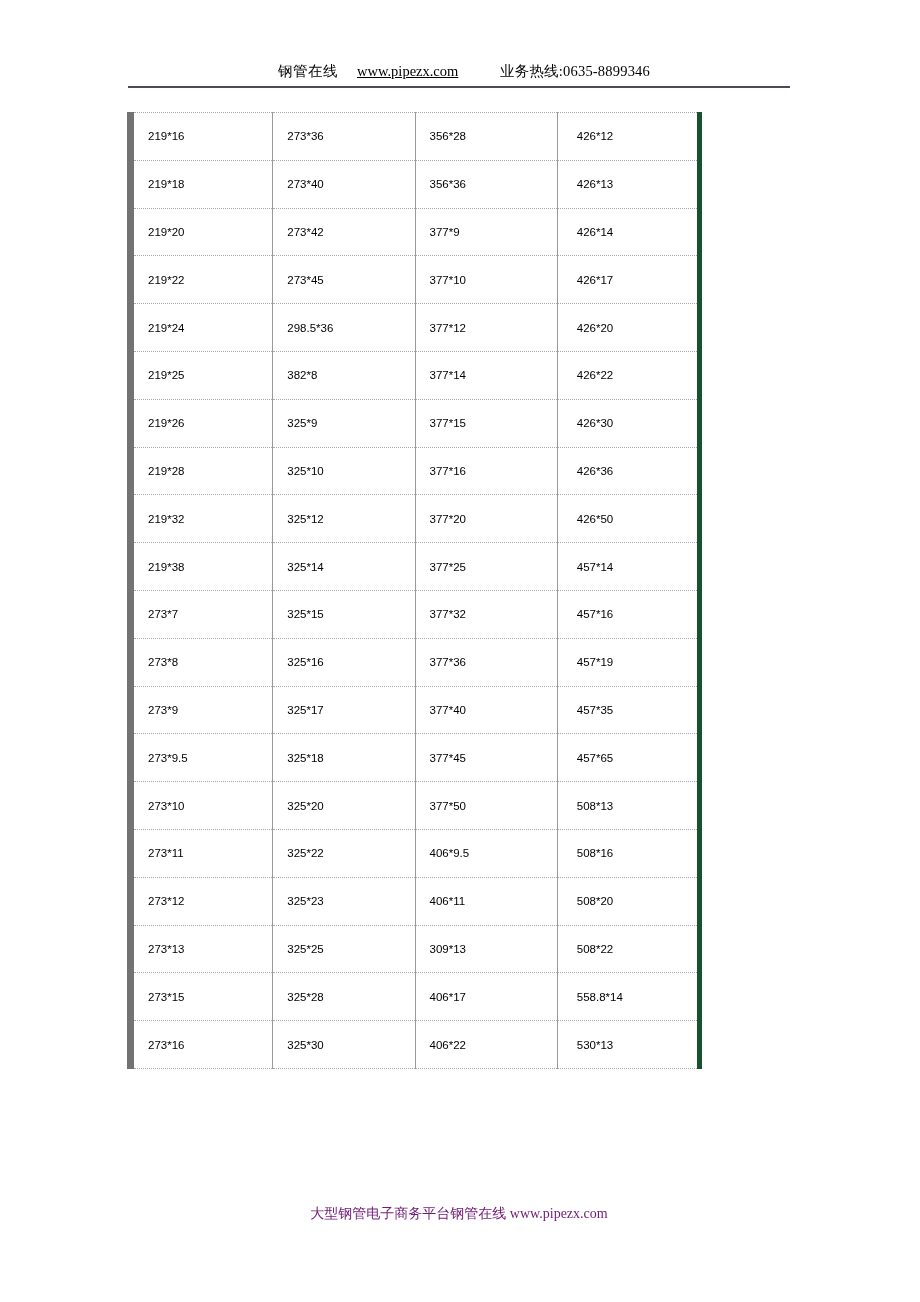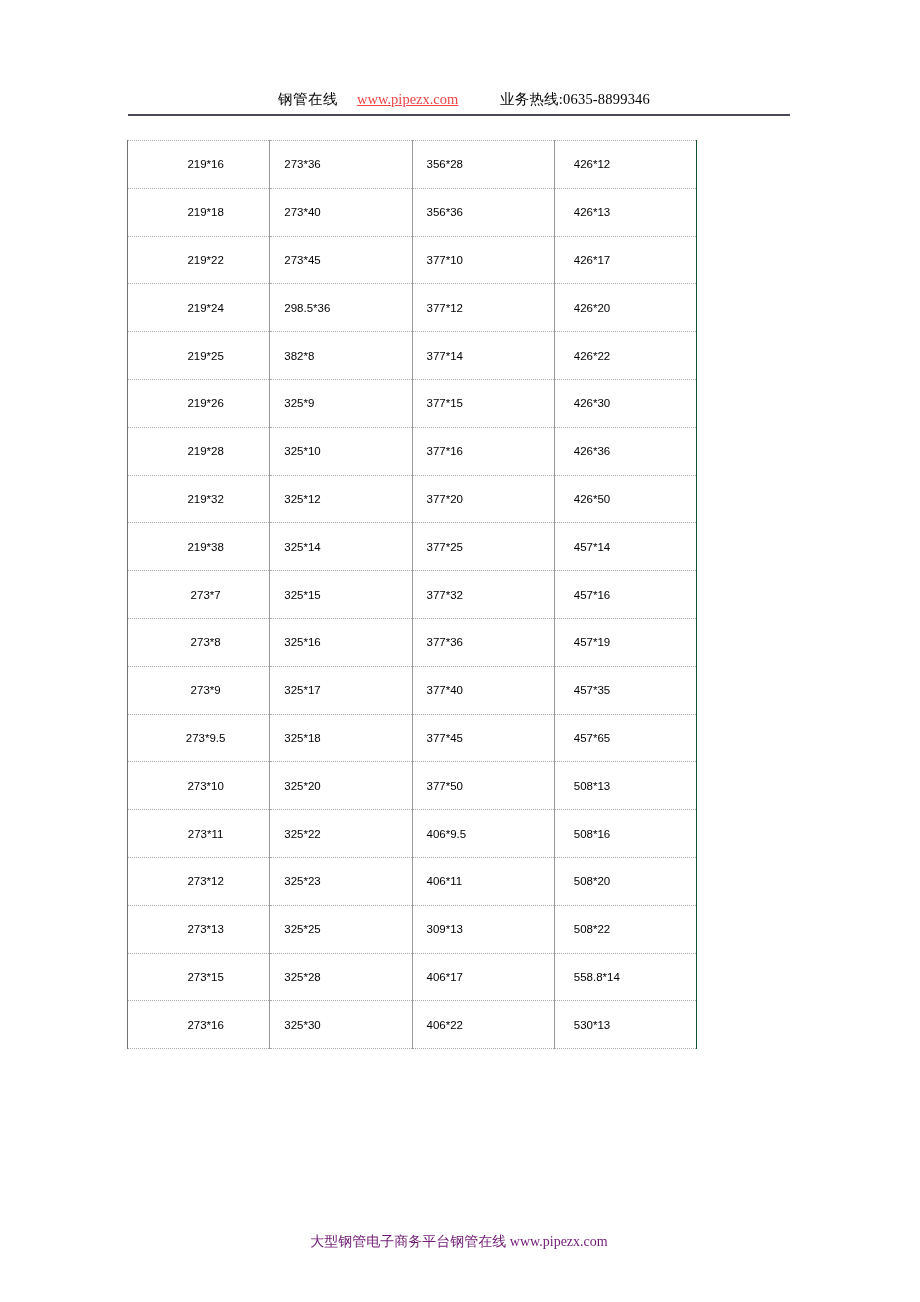--- a/index.html
+++ b/index.html
@@ -15,21 +15,20 @@
     font-family: "Liberation Sans", sans-serif;
     color: #000000;
   }
 
   .page {
     position: absolute;
     left: 0;
     top: 0;
     width: 920px;
     height: 935px;
-    margin-top: 28px;
   }
 
   
   .doc-header {
     position: absolute;
     left: 128px;
     top: 60px;
     width: 662px;
     height: 24px;
     font-family: "Liberation Serif", serif;
@@ -41,21 +40,21 @@
   .hdr-site {
     position: absolute;
     left: 150px;
     top: 0;
     letter-spacing: 0.5px;
   }
   .hdr-link {
     position: absolute;
     left: 229px;
     top: 0;
-    color: #ef4444;
+    color: #000000;
     text-decoration: underline;
   }
   .hdr-hotline {
     position: absolute;
     left: 372px;
     top: 0;
     letter-spacing: 0.2px;
   }
 
   .header-rule {
@@ -95,22 +94,22 @@
     font-size: 11.5px;
     line-height: 14px;
     color: #000000;
     border-top: 1px dotted #a8a8a8;
     border-bottom: 1px dotted #a8a8a8;
     border-left: 1px solid #9a9a9a;
     border-right: 1px solid #9a9a9a;
     white-space: nowrap;
     background: #ffffff;
   }
-  table.spec-table tr td:first-child { border-left: 1px solid #737373; text-align: center; }
-  table.spec-table tr td:last-child  { border-right: 1px solid #14532d; padding-left: 19px; }
+  table.spec-table tr td:first-child { border-left: 7px solid #737373; }
+  table.spec-table tr td:last-child  { border-right: 5px solid #14532d; padding-left: 19px; }
 
   
   .doc-footer {
     position: absolute;
     left: 128px;
     top: 1204px;
     width: 662px;
     text-align: center;
     font-family: "Liberation Serif", serif;
     font-size: 14px;
@@ -147,20 +146,26 @@
             <td>356*28</td>
             <td>426*12</td>
           </tr>
           <tr>
             <td>219*18</td>
             <td>273*40</td>
             <td>356*36</td>
             <td>426*13</td>
           </tr>
           <tr>
+            <td>219*20</td>
+            <td>273*42</td>
+            <td>377*9</td>
+            <td>426*14</td>
+          </tr>
+          <tr>
             <td>219*22</td>
             <td>273*45</td>
             <td>377*10</td>
             <td>426*17</td>
           </tr>
           <tr>
             <td>219*24</td>
             <td>298.5*36</td>
             <td>377*12</td>
             <td>426*20</td>

